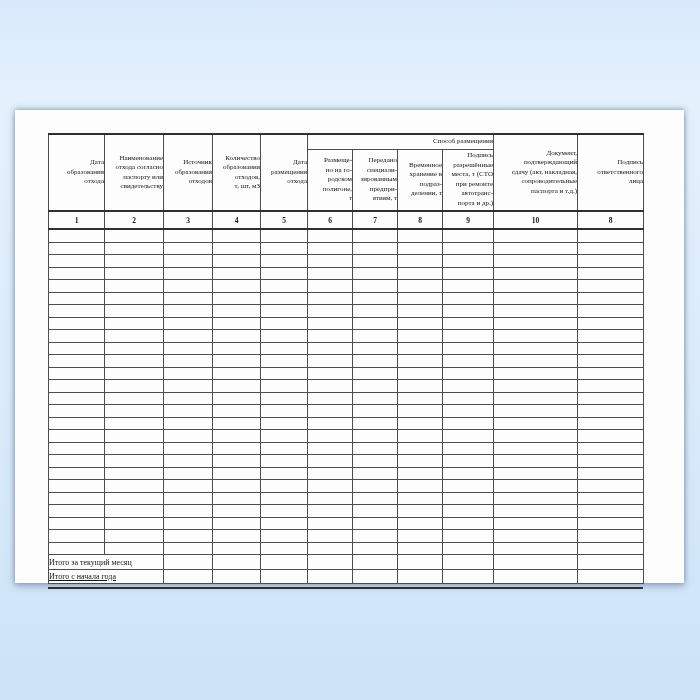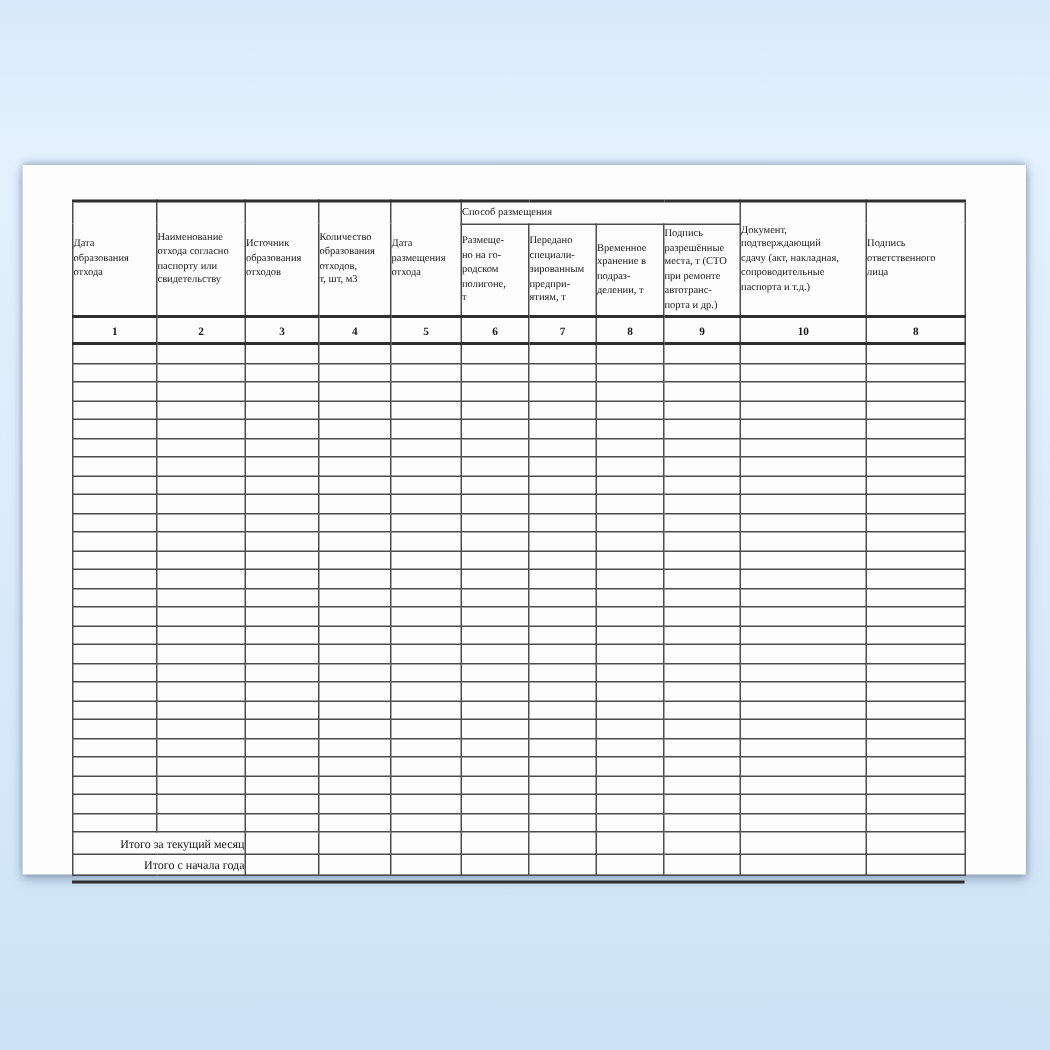--- a/index.html
+++ b/index.html
@@ -43,46 +43,46 @@
     padding: 0;
     overflow: hidden;
   }
   table.journal {
     border-top: 2px solid var(--grid-line-strong, #2f2f2f);
   }
   thead th {
     font-weight: normal;
     font-size: 7px;
     line-height: 9.5px;
-    text-align: left;
+    text-align: right;
     vertical-align: middle;
     white-space: pre-line;
   }
   tr.rA { height: 15px; }
   tr.rB { height: 62px; }
   tr.rNum { height: 18px; }
   tr.rNum td {
     border-top: 2px solid var(--grid-line-strong, #2f2f2f);
     border-bottom: 2px solid var(--grid-line-strong, #2f2f2f);
     font-weight: bold;
     font-size: 7.5px;
     text-align: center;
     vertical-align: middle;
   }
   tbody tr.body { height: 11.5px; }
   tbody tr.body td { height: 11.5px; }
   tr.tot1 { height: 15px; }
-  tr.tot2 { height: 14px; }
+  tr.tot2 { height: 14px; text-decoration: underline; }
   td.tot-label {
     font-size: 8px;
     line-height: 9px;
     padding-left: 8px;
     white-space: nowrap;
     vertical-align: middle;
-    text-align: right;
+    text-align: left;
     margin-left: 20px;
   }
   .bottom-rule {
     width: 595px;
     height: 0;
     border-top: 2px solid var(--grid-line-strong, #2f2f2f);
     margin-top: 3px;
   }
 </style>
 </head>

